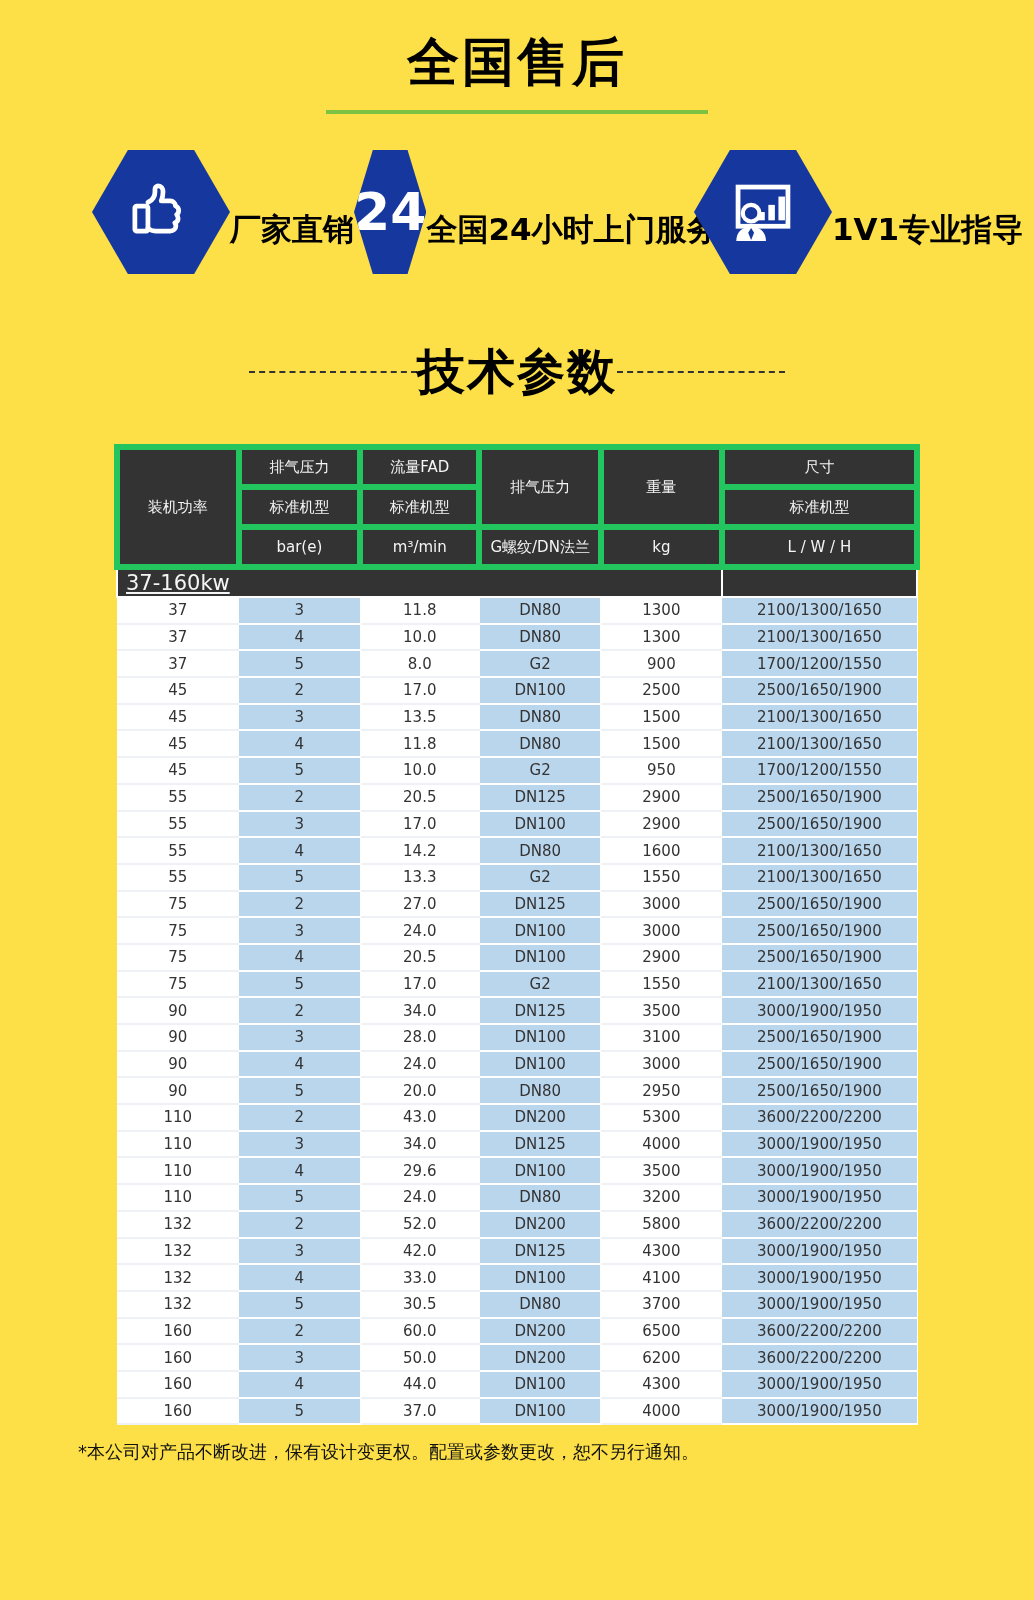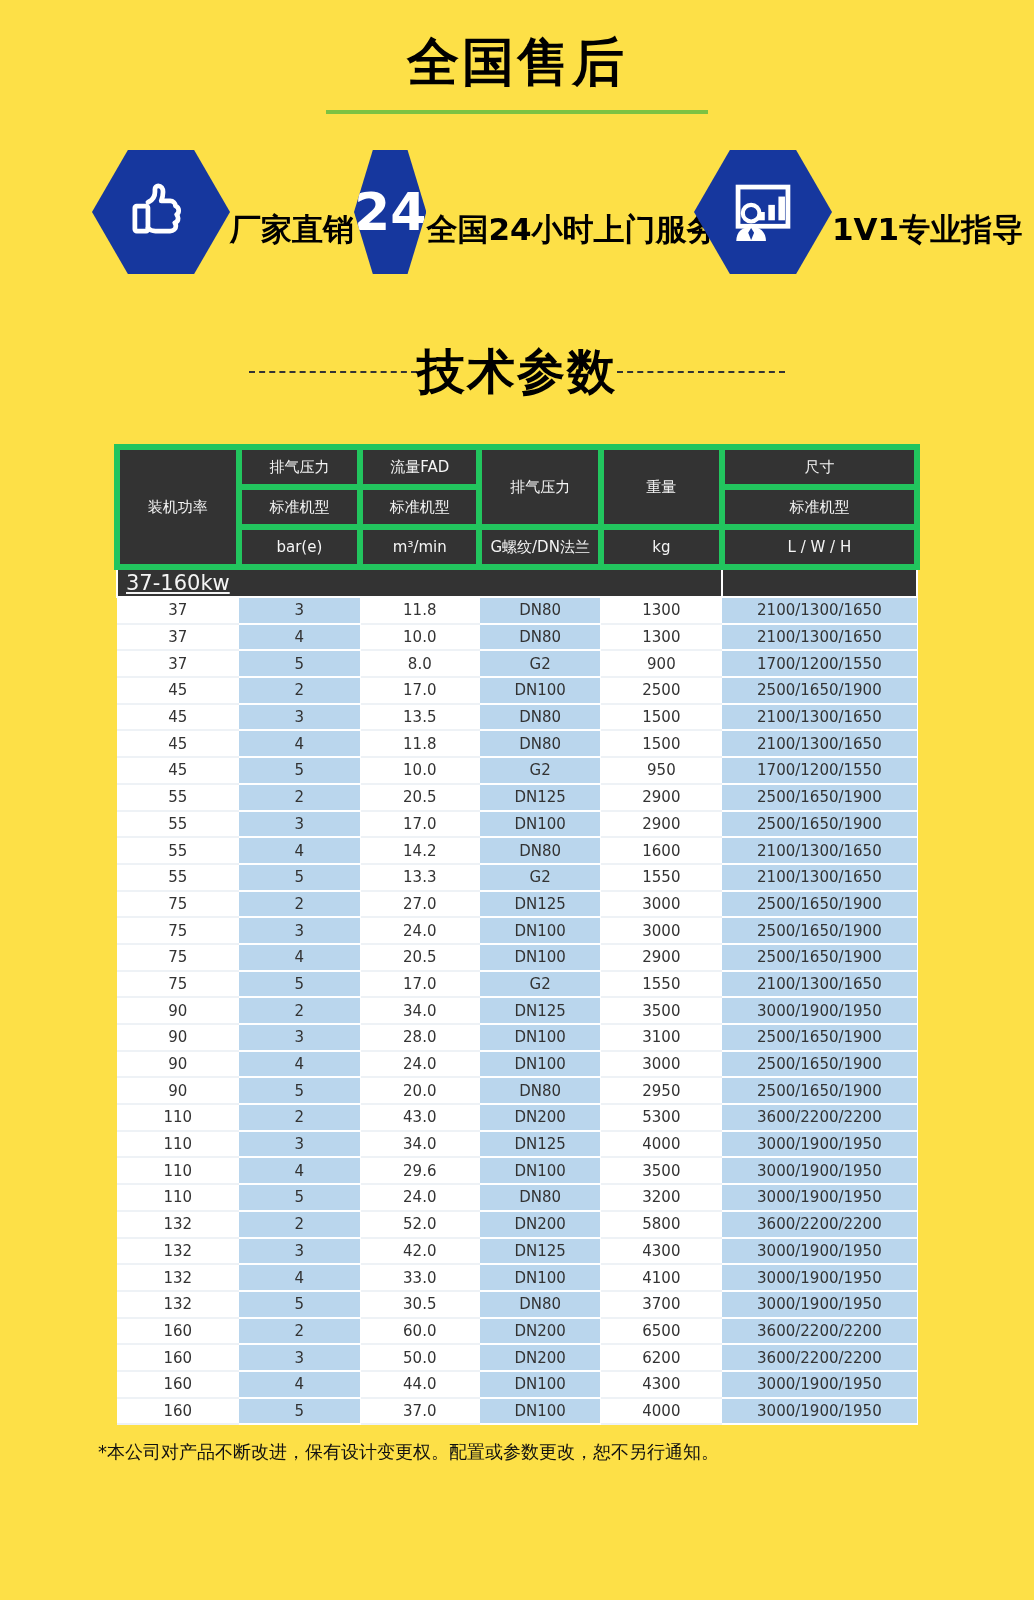--- a/index.html
+++ b/index.html
@@ -47,21 +47,21 @@
     text-align:left; padding:1px 8px; border:2px solid #fff; border-top:3px solid #fff;text-decoration:underline;
   }
   tbody.data td {
     height:26.7px; text-align:center; font-size:15px; color:#333;
     border-left:1px solid #fff; border-right:1px solid #fff; border-bottom:2px solid #fff;
     padding:0;
   }
   tbody.data td.c-blue { background:#bad6ed; }
   tbody.data td.c-white { background:#fff; border-bottom-color:#eef2f6; }
 
-  .footnote { margin:15px 0 0 98px; font-size:18px; color:#111; }
+  .footnote { margin:15px 0 0 78px; font-size:18px; color:#111; }
 
   .ic { display:block; }
 </style>
 </head>
 <body>
 
 <div class="page">
 
   <div>
     <div class="as-title">全国售后</div>

